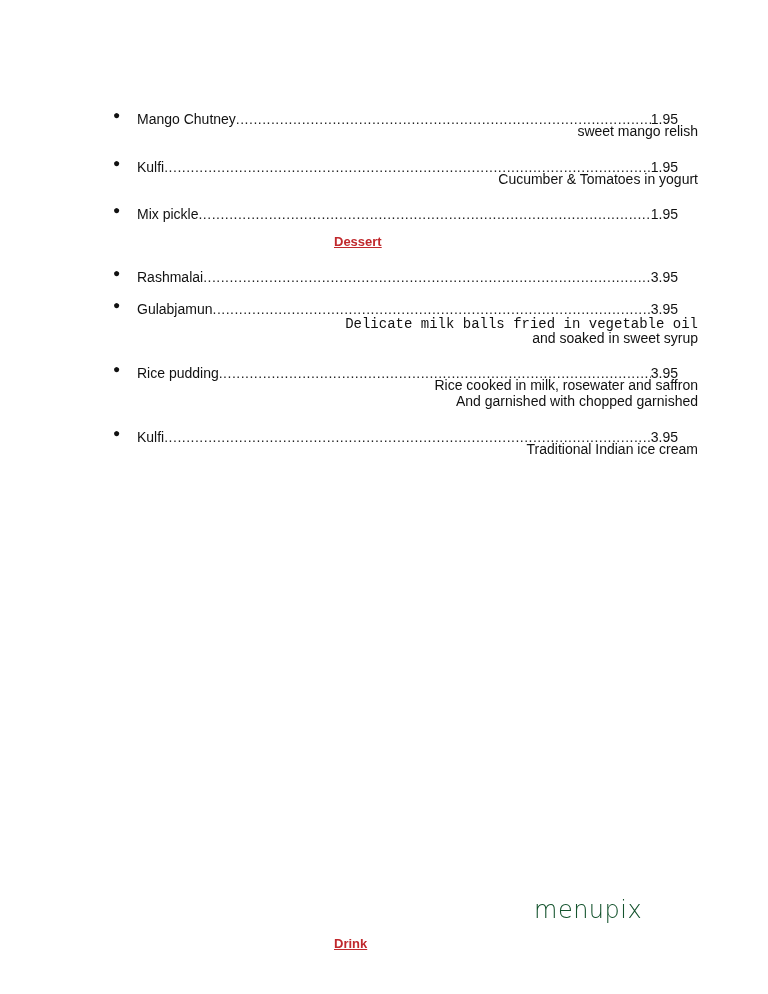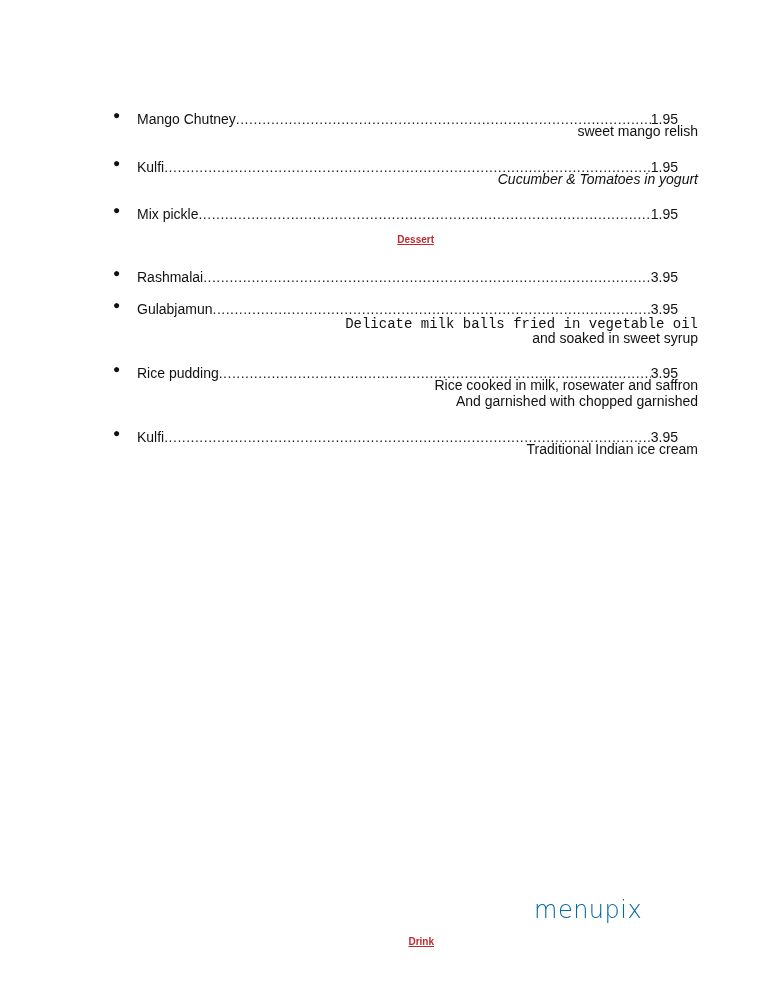--- a/index.html
+++ b/index.html
@@ -55,34 +55,34 @@
     .desc {
       position: absolute;
       left: 113px;
       width: 585px;
       text-align: right;
       line-height: 16px;
     }
     .section-title {
       position: absolute;
       width: 100px;
-      text-align: right;
+      text-align: left;
       font-weight: bold;
       text-decoration: underline;
       color: #c0282c;
-      font-size: 10px;
+      font-size: 13px;
     }
     .watermark {
       position: absolute;
       left: 534px;
       top: 896px;
       font-family: "DejaVu Sans", sans-serif;
       font-size: 24px;
       font-weight: 200;
-      color: #0369a1;
+      color: #14532d;
       letter-spacing: 0.5px;
     }
   </style>
 </head>
 <body>
 
 <div class="item" style="top:106px;">
   <span class="bullet">●</span>
   <div class="row">
     <span class="name">Mango Chutney</span>
@@ -93,21 +93,21 @@
 <div class="desc" style="top:123px;">sweet mango relish</div>
 
 <div class="item" style="top:154px;">
   <span class="bullet">●</span>
   <div class="row">
     <span class="name">Kulfi</span>
     <span class="leader"></span>
     <span class="price">1.95</span>
   </div>
 </div>
-<div class="desc" style="top:171px;font-style:italic;">Cucumber &amp; Tomatoes in yogurt</div>
+<div class="desc" style="top:171px;">Cucumber &amp; Tomatoes in yogurt</div>
 
 <div class="item" style="top:201px;">
   <span class="bullet">●</span>
   <div class="row">
     <span class="name">Mix pickle</span>
     <span class="leader"></span>
     <span class="price">1.95</span>
   </div>
 </div>
 

